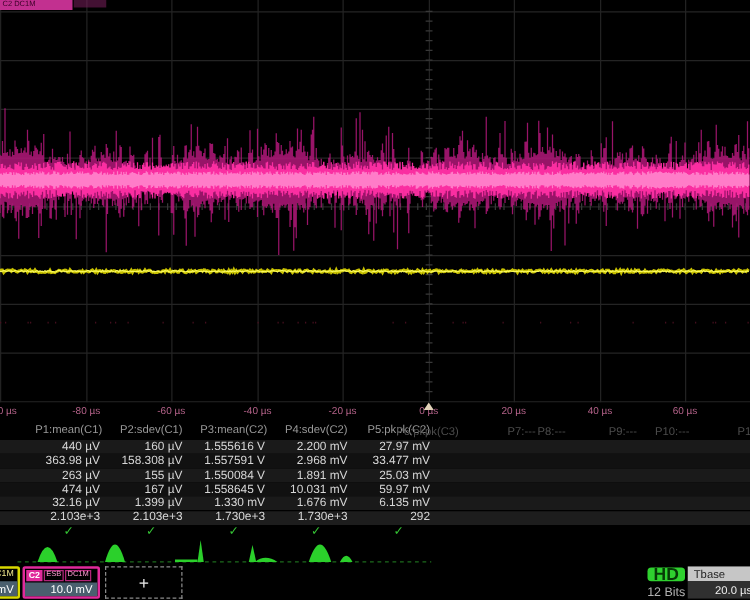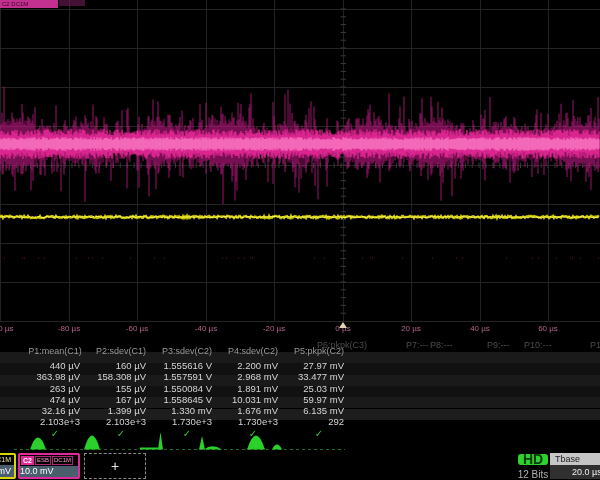--- a/index.html
+++ b/index.html
@@ -16,40 +16,40 @@
   .time-axis{left:0;top:321px;width:600px;height:16px;overflow:hidden;}
   .tlabel{position:absolute;top:3px;transform:translateX(-50%);font-size:8px;color:#b5638a;white-space:nowrap;}
   .trig-marker{position:absolute;left:339px;top:322px;width:0;height:0;
                border-left:4px solid transparent;border-right:4px solid transparent;
                border-bottom:6px solid #e2d2b8;}
 
   
   .stripe{position:absolute;left:0;width:600px;height:11.3px;}
   #ptable{position:absolute;left:22px;top:338px;display:flex;}
   .pcol{width:66px;display:flex;flex-direction:column;}
-  .pcol .hdr{height:14px;font-size:9px;color:#999;text-align:center;white-space:nowrap;margin-top:8px;}
+  .pcol .hdr{height:14px;font-size:9px;color:#999;text-align:center;white-space:nowrap;}
   .pcol .cell{height:11.3px;font-size:9.5px;color:#d6d6d6;text-align:right;
               padding-right:8px;line-height:11.3px;white-space:nowrap;}
   .pcol .status{height:11px;font-size:10px;color:#35c435;text-align:center;line-height:11px;}
   .dimhdr{position:absolute;top:340px;font-size:9px;color:#4c4c4c;white-space:nowrap;}
 
   
   .descbar{left:0;top:452px;width:600px;height:28px;background:#000;}
   .c1box{position:absolute;left:-40px;top:1px;width:56px;height:26px;border:2px solid #d8d800;
          border-radius:2px;box-sizing:border-box;overflow:hidden;}
   .c1box .toprow{height:10px;text-align:right;padding-right:3px;font-size:7px;color:#f0e68c;line-height:10px;}
   .c1box .valrow{height:12px;background:#4a5f6e;color:#fff;font-size:9px;line-height:12px;
                  text-align:right;padding-right:3px;}
   .c2box{position:absolute;left:18px;top:1px;width:62px;height:26px;border:2px solid #e02a9a;
          border-radius:2px;box-sizing:border-box;overflow:hidden;}
   .c2box .toprow{height:11px;display:flex;align-items:center;gap:1px;padding-left:1px;}
   .c2badge{background:#e02a9a;color:#fff;font-size:7px;font-weight:bold;height:9px;line-height:9px;padding:0 2px;}
   .obadge{border:1px solid #b02578;color:#ff9ad2;font-size:6px;height:7px;line-height:7px;padding:0 1px;}
   .c2box .valrow{height:11px;background:#4a5f6e;color:#fff;font-size:9px;line-height:11px;
-                 text-align:left;padding-right:15px;}
+                 text-align:right;padding-right:4px;}
   .addbox{position:absolute;left:84px;top:1px;width:62px;height:26px;border:1px dashed #8a8a8a;
           box-sizing:border-box;color:#e8e8e8;font-size:14px;line-height:24px;text-align:center;}
   .hdbadge{position:absolute;left:518px;top:2px;width:30px;height:11px;background:#2fd12f;
            border-radius:3px;color:#063a06;font-size:14px;font-weight:bold;text-align:center;line-height:11px;}
   .bits{position:absolute;left:514px;top:17px;width:38px;font-size:10px;color:#b0b0b0;text-align:center;}
   .tbasebox{position:absolute;left:550px;top:1px;width:70px;height:26px;overflow:hidden;}
   .tbasebox .title{height:12px;background:#c6c6c6;color:#222;font-size:9px;line-height:12px;padding-left:5px;}
   .tbasebox .val{height:14px;background:#303030;color:#eee;font-size:9px;line-height:14px;padding-left:22px;}
 </style>
 </head>
@@ -109,21 +109,21 @@
         <div class="hdr">P2:sdev(C1)</div>
         <div class="cell">160 µV</div>
         <div class="cell">158.308 µV</div>
         <div class="cell">155 µV</div>
         <div class="cell">167 µV</div>
         <div class="cell">1.399 µV</div>
         <div class="cell">2.103e+3</div>
         <div class="status">✓</div>
       </div>
       <div class="pcol">
-        <div class="hdr">P3:sdev(C2)</div>
+        <div class="hdr">P3:mean(C2)</div>
         <div class="cell">1.555616 V</div>
         <div class="cell">1.557591 V</div>
         <div class="cell">1.550084 V</div>
         <div class="cell">1.558645 V</div>
         <div class="cell">1.330 mV</div>
         <div class="cell">1.730e+3</div>
         <div class="status">✓</div>
       </div>
       <div class="pcol">
         <div class="hdr">P4:sdev(C2)</div>

